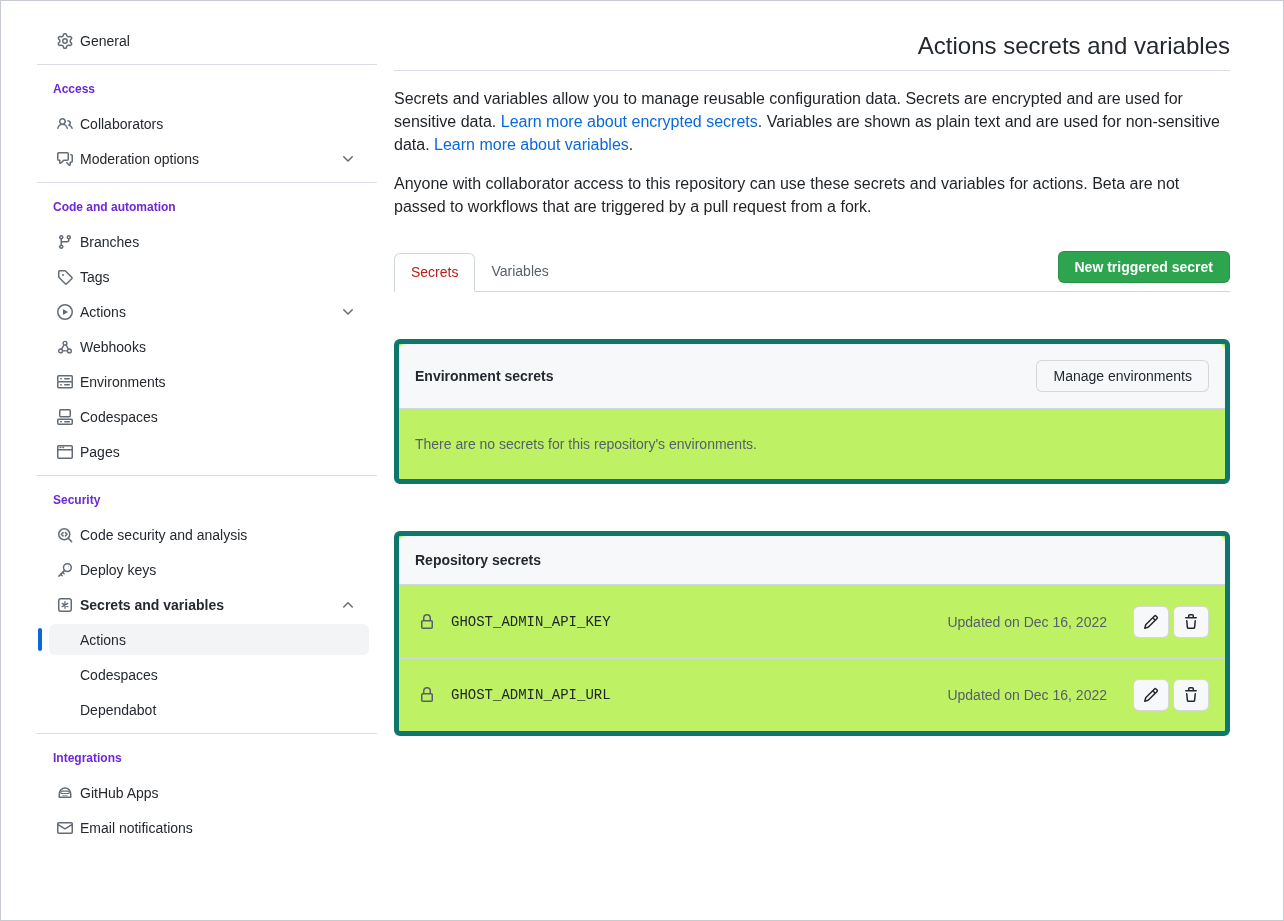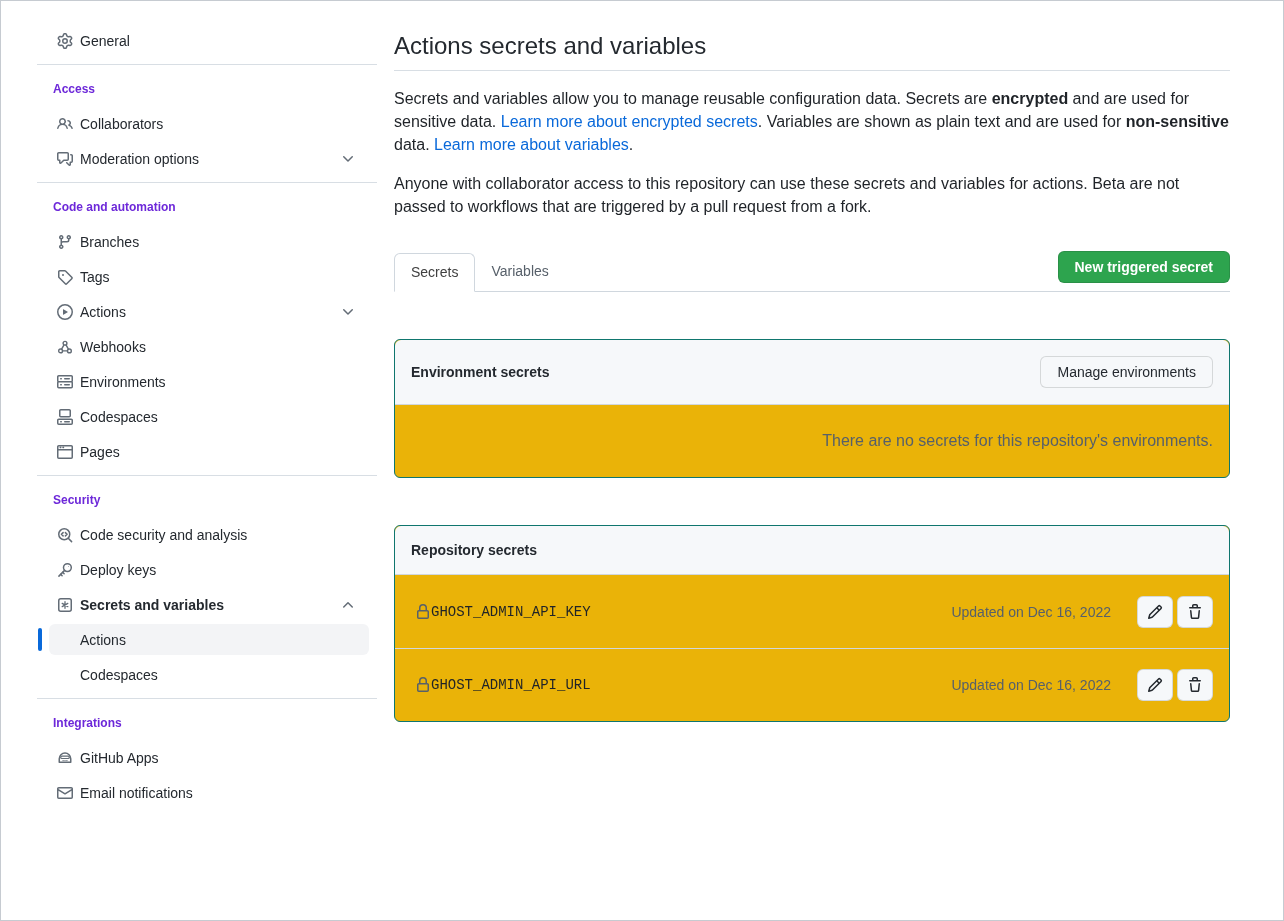--- a/index.html
+++ b/index.html
@@ -51,75 +51,76 @@
   }
   .nav-sub.selected { background:#f3f4f6; }
   .nav-sub.selected::before {
     content:""; position:absolute; left:-11px; top:4px;
     width:4px; height:23px; border-radius:2px;
     background:var(--active-indicator-blue,#0969da);
   }
 
   
   .main { flex:1; padding:30px 53px 0 17px; }
-  .subhead { border-bottom:1px solid #d8dee4; padding-bottom:9px; margin-bottom:16px; }
+  .subhead { border-bottom:1px solid #d8dee4; padding-bottom:9px; margin-bottom:16px;text-align:right; }
   .page-title { font-size:24px; font-weight:400; line-height:30px; }
   .para { font-size:16px; line-height:23px; margin-bottom:16px; color:#1f2328; }
   .para .link, a.link { color:var(--link-blue,#0969da); text-decoration:none; cursor:pointer; }
-  .para b, .para .bold { font-weight:700; }
+  .para b, .para .bold { font-weight:400; }
 
   .tabnav {
     margin-top:33px;
     display:flex; justify-content:space-between; align-items:flex-end;
     border-bottom:1px solid #d0d7de;
   }
   .tabs { display:flex; }
   .tab {
     padding:9px 16px; font-size:14px; color:#57606a;
     cursor:pointer; text-decoration:none; line-height:19px;
   }
   .tab.active {
-    background:#fff; color:#404040;
+    background:#fff; color:#b91c1c;
     border:1px solid #d0d7de; border-bottom:1px solid #fff;
     border-radius:6px 6px 0 0;
     margin-bottom:-1px;
   }
   .btn-primary {
     height:32px; padding:0 16px; margin-bottom:8px;
     background:var(--button-green,#2da44e); color:#fff;
     font-size:14px; font-weight:600;
     border:1px solid rgba(27,31,36,.15); border-radius:6px;
     font-family:inherit; cursor:pointer;
   }
   .btn-secondary {
     height:32px; padding:0 16px;
     background:#f6f8fa; color:#24292f;
     font-size:14px; font-weight:500;
     border:1px solid rgba(27,31,36,.15); border-radius:6px;
     font-family:inherit; cursor:pointer;
   }
 
-  .card { border:1px solid #0f766e; border-radius:6px; margin-top:47px; background:#eab308; }
+  .card { border:5px solid #0f766e; border-radius:6px; margin-top:47px; background:#bef264; }
   .card-header {
     display:flex; justify-content:space-between; align-items:center;
     background:#f6f8fa; border-bottom:1px solid #d0d7de;
     border-radius:6px 6px 0 0; padding:16px;
   }
   .card-title { font-size:14px; font-weight:600; }
   .card-empty {
-    padding:27px 16px; text-align:right;
-    color:#57606a; font-size:16px;
+    padding:27px 16px; text-align:left;
+    color:#57606a; font-size:14px;
   }
   .secret-row {
     display:flex; align-items:center;
     height:73px; padding:0 16px;
   }
   .secret-row + .secret-row { border-top:1px solid #d0d7de; }
   .secret-row .lock { width:16px; height:16px; color:#57606a; margin-left:4px; flex-shrink:0; }
   .secret-name {
+    margin-left:16px;
     font-family:"Liberation Mono","DejaVu Sans Mono",monospace;
     font-size:14px; color:#1f2328;
   }
   .secret-updated { margin-left:auto; margin-right:26px; color:#57606a; font-size:14px; }
   .icon-btn {
     width:36px; height:32px;
     display:flex; align-items:center; justify-content:center;
     background:#f6f8fa; border:1px solid rgba(27,31,36,.15); border-radius:6px;
     color:#24292f; cursor:pointer;
   }
@@ -284,20 +285,23 @@
           <path d="M3.22 10.53a.749.749 0 0 1 0-1.06l4.25-4.25a.749.749 0 0 1 1.06 0l4.25 4.25a.749.749 0 1 1-1.06 1.06L8 6.811l-3.72 3.72a.749.749 0 0 1-1.06 0Z"></path>
         </svg>
     </span>
   </a>
 
   <a class="nav-sub selected">
     <span>Actions</span>
   </a>
   <a class="nav-sub">
     <span>Codespaces</span>
+  </a>
+  <a class="nav-sub">
+    <span>Dependabot</span>
   </a>
 
   <hr class="sb-divider">
 
   <div class="section-title">Integrations</div>
 
   <a class="nav-item">
     <span class="nicon">
       <svg viewBox="0 0 16 16" width="16" height="16" fill="none" stroke="currentColor" stroke-width="1.5" stroke-linecap="round" stroke-linejoin="round">
           <path d="M2.25 12.25V8.75a5.75 5.75 0 0 1 11.5 0v3.5Z"></path>

